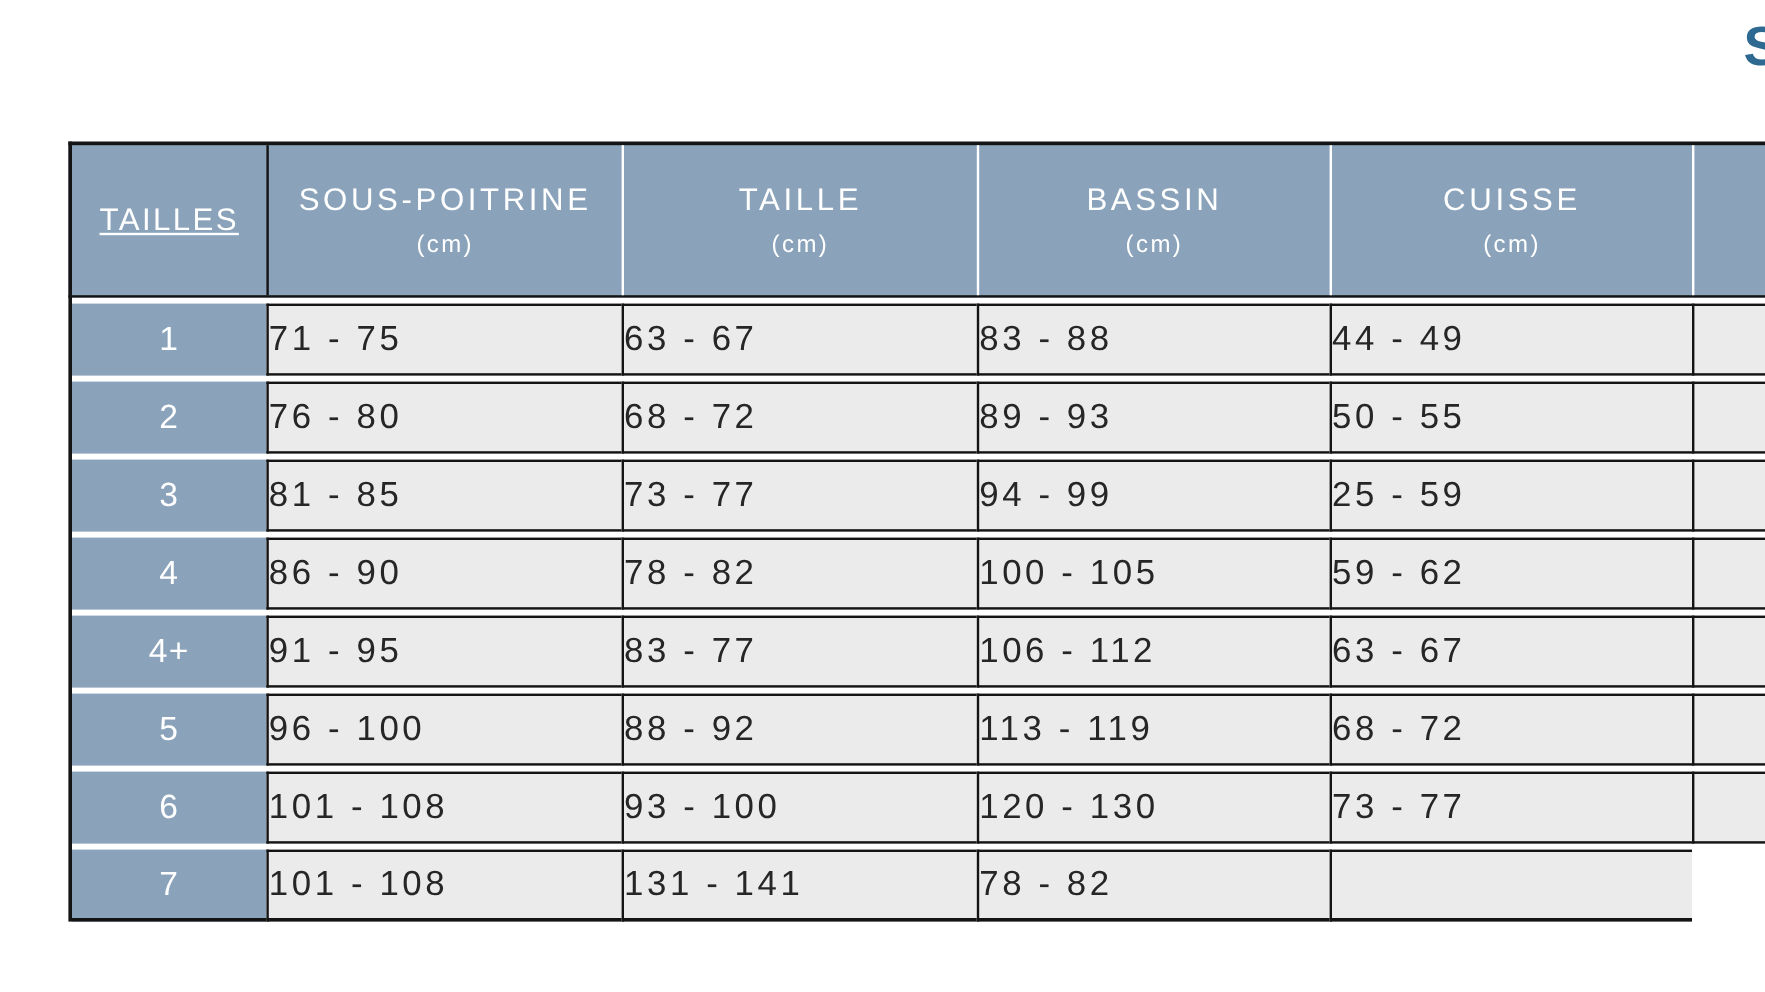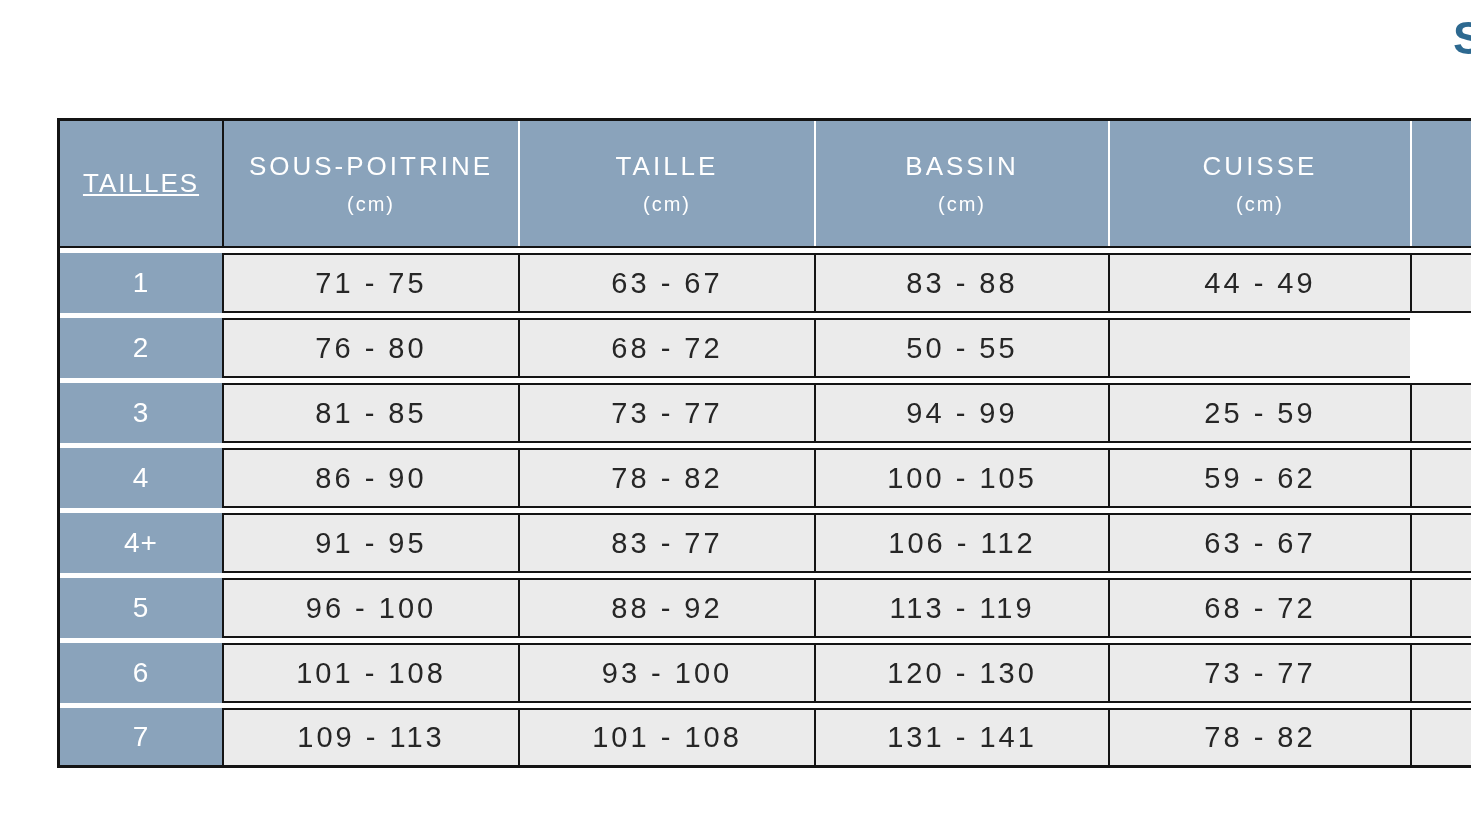--- a/index.html
+++ b/index.html
@@ -116,21 +116,21 @@
   }
 
   .val-cell {
     background: var(--cell-bg);
     border-left: 2px solid var(--border);
     border-top: 2px solid var(--border);
     border-bottom: 2px solid var(--border);
     box-sizing: border-box;
     display: flex;
     align-items: center;
-    justify-content: center;
+    justify-content: flex-start;
   }
   .val {
     font-size: 29px;
     letter-spacing: 3px;
     color: var(--cell-text);
     white-space: nowrap;
   }
 
   .data-row:last-child .val-cell,
   .data-row:last-child .size-cell {
@@ -191,20 +191,23 @@
     <div class="size-cell">
       <span class="size-label">2</span>
     </div>
     <div class="val-cell">
       <span class="val">76 - 80</span>
     </div>
     <div class="val-cell">
       <span class="val">68 - 72</span>
     </div>
     <div class="val-cell">
+      <span class="val">89 - 93</span>
+    </div>
+    <div class="val-cell">
       <span class="val">50 - 55</span>
     </div>
     <div class="val-cell"></div>
   </div>
 
   <div class="data-row">
     <div class="size-cell">
       <span class="size-label">3</span>
     </div>
     <div class="val-cell">
@@ -296,23 +299,20 @@
       <span class="val">73 - 77</span>
     </div>
     <div class="val-cell"></div>
   </div>
 
   <div class="data-row">
     <div class="size-cell">
       <span class="size-label">7</span>
     </div>
     <div class="val-cell">
-      <span class="val">109 - 113</span>
-    </div>
-    <div class="val-cell">
       <span class="val">101 - 108</span>
     </div>
     <div class="val-cell">
       <span class="val">131 - 141</span>
     </div>
     <div class="val-cell">
       <span class="val">78 - 82</span>
     </div>
     <div class="val-cell"></div>
   </div>

